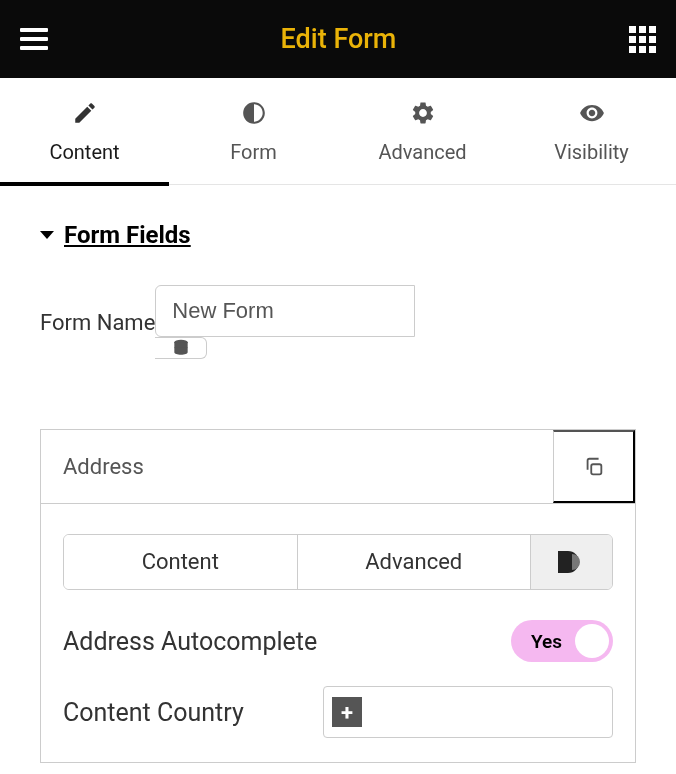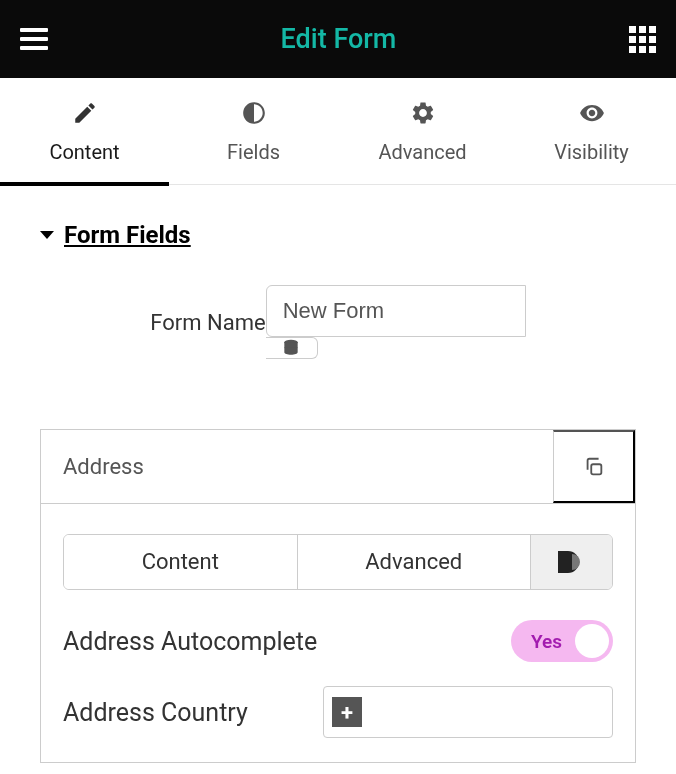--- a/index.html
+++ b/index.html
@@ -7,21 +7,21 @@
       margin: 0;
       padding: 0;
     }
     body {
       font-family: -apple-system, BlinkMacSystemFont, "Segoe UI", Roboto, sans-serif;
       width: 676px;
       background: #fff;
     }
     .header {
       background: #0a0a0a;
-      color: #14b8a6;
+      color: #eab308;
       height: 78px;
       display: flex;
       align-items: center;
       justify-content: space-between;
       padding: 0 20px;
     }
     .header-title {
       font-size: 27px;
       font-weight: 500;
       flex: 1;
@@ -108,21 +108,21 @@
       border-right: 7px solid transparent;
       border-top: 8px solid #000;
     }
     .section-title {
       font-size: 24px;
       font-weight: 700;
     }
     .form-row {
       display: flex;
       align-items: center;
-      justify-content: center;
+      justify-content: flex-start;
       margin-bottom: 70px;
     }
     .form-label {
       font-size: 22px;
       color: #333;
     }
     .form-input-group {
       display: flex;
       align-items: stretch;
       flex-direction: column;
@@ -237,21 +237,21 @@
       border-radius: 21px;
       position: relative;
       display: flex;
       align-items: center;
       padding-left: 20px;
       cursor: pointer;
     }
     .toggle-label {
       font-size: 19px;
       font-weight: 600;
-      color: #a21caf;
+      color: #000000;
     }
     .toggle-knob {
       position: absolute;
       right: 4px;
       top: 4px;
       width: 34px;
       height: 34px;
       background: #fff;
       border-radius: 50%;
     }
@@ -308,21 +308,21 @@
         </svg>
     </div>
     <div class="tab-label">Content</div>
   </div>
   <div class="tab">
     <div class="tab-icon">
       <svg viewBox="0 0 24 24" fill="#555">
           <path d="M12 2C6.48 2 2 6.48 2 12s4.48 10 10 10 10-4.48 10-10S17.52 2 12 2zm0 18V4c4.41 0 8 3.59 8 8s-3.59 8-8 8z"></path>
         </svg>
     </div>
-    <div class="tab-label">Fields</div>
+    <div class="tab-label">Form</div>
   </div>
   <div class="tab">
     <div class="tab-icon">
       <svg viewBox="0 0 24 24" fill="#555">
           <path d="M19.14 12.94c.04-.3.06-.61.06-.94 0-.32-.02-.64-.07-.94l2.03-1.58c.18-.14.23-.41.12-.61l-1.92-3.32c-.12-.22-.37-.29-.59-.22l-2.39.96c-.5-.38-1.03-.7-1.62-.94l-.36-2.54c-.04-.24-.24-.41-.48-.41h-3.84c-.24 0-.43.17-.47.41l-.36 2.54c-.59.24-1.13.57-1.62.94l-2.39-.96c-.22-.08-.47 0-.59.22L2.74 8.87c-.12.21-.08.47.12.61l2.03 1.58c-.05.3-.09.63-.09.94s.02.64.07.94l-2.03 1.58c-.18.14-.23.41-.12.61l1.92 3.32c.12.22.37.29.59.22l2.39-.96c.5.38 1.03.7 1.62.94l.36 2.54c.05.24.24.41.48.41h3.84c.24 0 .44-.17.47-.41l.36-2.54c.59-.24 1.13-.56 1.62-.94l2.39.96c.22.08.47 0 .59-.22l1.92-3.32c.12-.22.07-.47-.12-.61l-2.01-1.58zM12 15.6c-1.98 0-3.6-1.62-3.6-3.6s1.62-3.6 3.6-3.6 3.6 1.62 3.6 3.6-1.62 3.6-3.6 3.6z"></path>
         </svg>
     </div>
     <div class="tab-label">Advanced</div>
   </div>
   <div class="tab">
@@ -379,20 +379,20 @@
 
       <div class="setting-row">
         <div class="setting-label">Address Autocomplete</div>
         <div class="toggle">
           <span class="toggle-label">Yes</span>
           <div class="toggle-knob"></div>
         </div>
       </div>
 
       <div class="setting-row" style="margin-bottom:0;">
-        <div class="setting-label">Address Country</div>
+        <div class="setting-label">Content Country</div>
         <div class="tag-input">
           <div class="add-tag">+</div>
         </div>
       </div>
     </div>
   </div>
 </div>
 
 </body></html>

